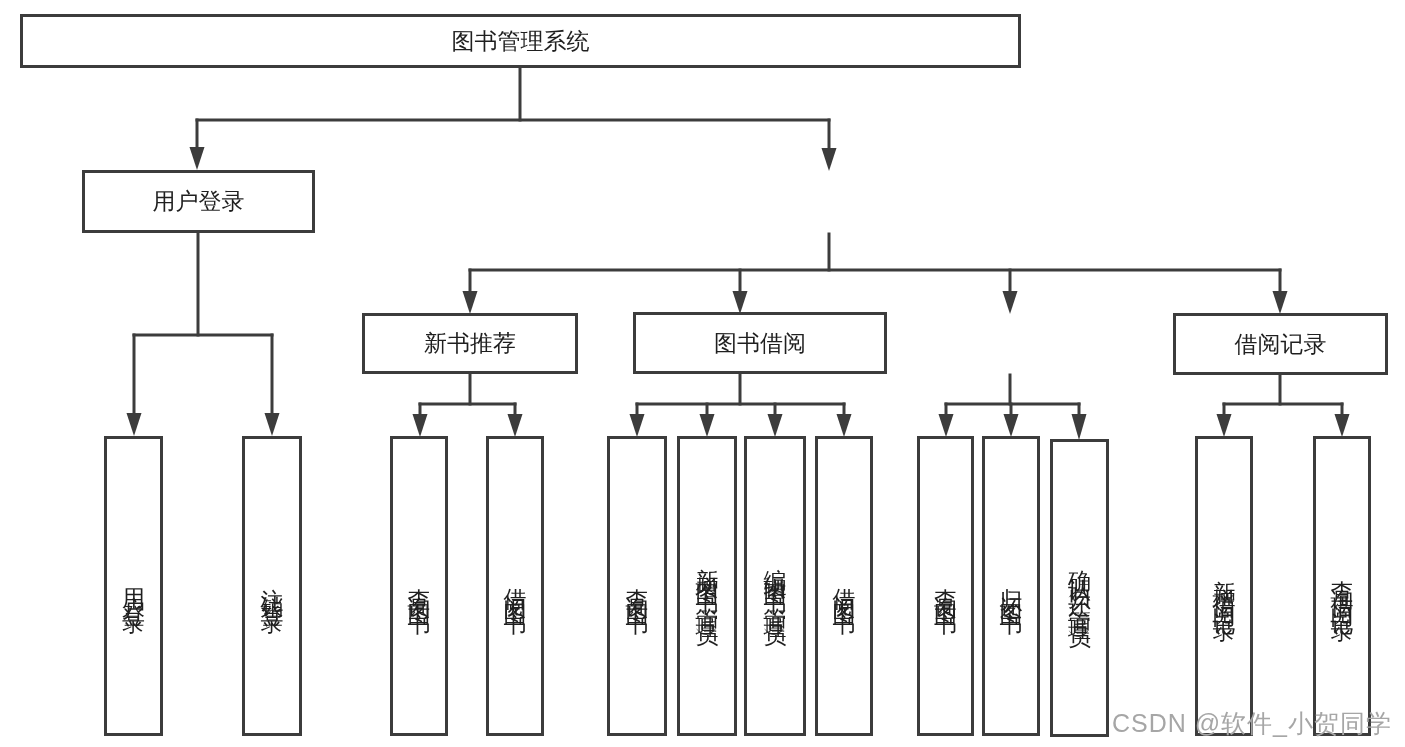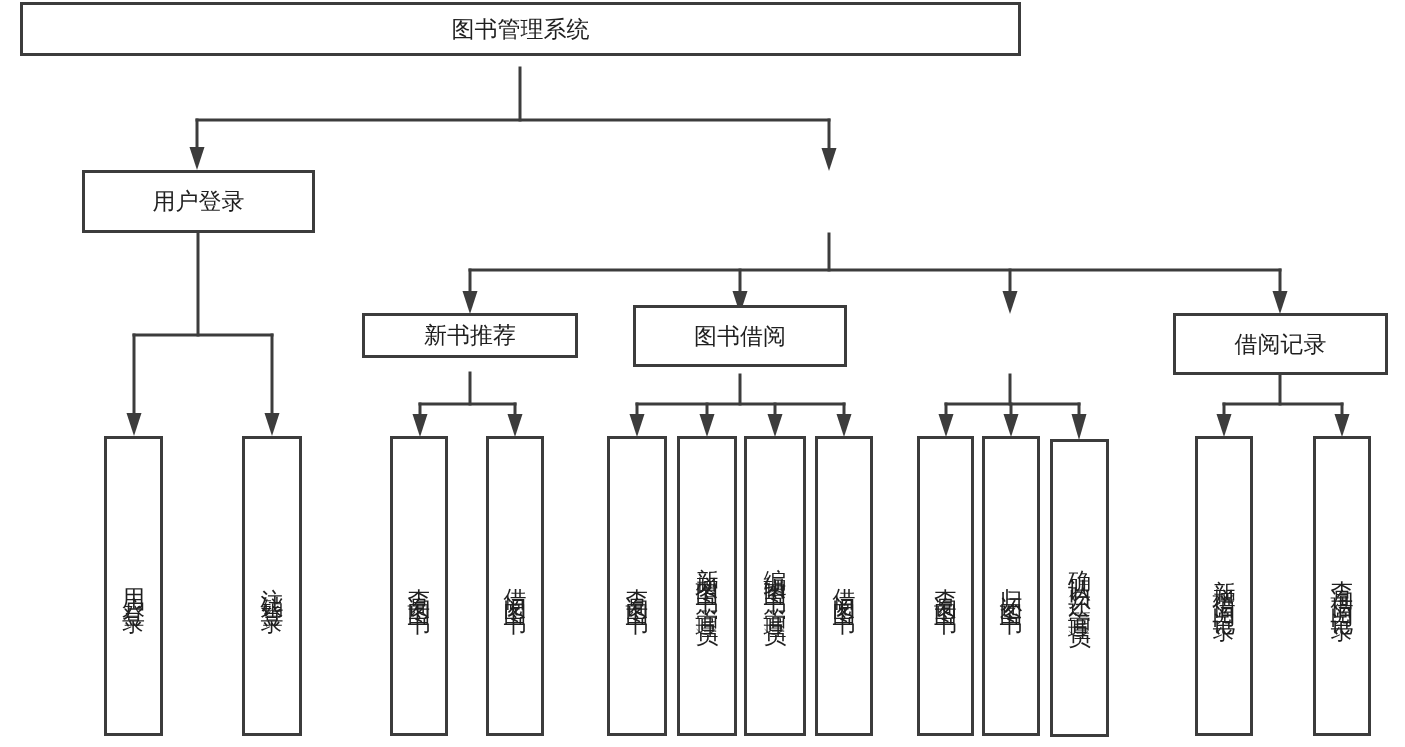--- a/index.html
+++ b/index.html
@@ -136,32 +136,32 @@
     <g>
       <line x1="1280" y1="375" x2="1280" y2="404"></line>
       <line x1="1224" y1="404" x2="1342" y2="404"></line>
       <line x1="1224" y1="404" x2="1224" y2="415"></line>
       <polygon points="1216.5,414 1231.5,414 1224,437"></polygon>
       <line x1="1342" y1="404" x2="1342" y2="415"></line>
       <polygon points="1334.5,414 1349.5,414 1342,437"></polygon>
     </g>
   </svg>
 
-  <div class="box h" style="left:20px;top:2px;width:1001px;height:54px">
+  <div class="box h" style="left:20px;top:14px;width:1001px;height:54px">
     <span class="lbl">图书管理系统</span>
   </div>
 
   <div class="box h" style="left:82px;top:170px;width:233px;height:63px">
     <span class="lbl">用户登录</span>
   </div>
 
-  <div class="box h" style="left:362px;top:313px;width:216px;height:45px">
+  <div class="box h" style="left:362px;top:313px;width:216px;height:61px">
     <span class="lbl">新书推荐</span>
   </div>
-  <div class="box h" style="left:633px;top:305px;width:214px;height:62px">
+  <div class="box h" style="left:633px;top:312px;width:254px;height:62px">
     <span class="lbl">图书借阅</span>
   </div>
   <div class="box h" style="left:1173px;top:313px;width:215px;height:62px">
     <span class="lbl">借阅记录</span>
   </div>
 
   <div class="box v" style="left:104px;top:436px;width:59px;height:300px">
     <span class="lbl">用户登录</span>
   </div>
   <div class="box v" style="left:242px;top:436px;width:60px;height:300px">
@@ -198,14 +198,15 @@
     <span class="lbl">确认归还（管理员）</span>
   </div>
 
   <div class="box v" style="left:1195px;top:436px;width:58px;height:300px">
     <span class="lbl">新增借阅记录</span>
   </div>
   <div class="box v" style="left:1313px;top:436px;width:58px;height:300px">
     <span class="lbl">查询借阅记录</span>
   </div>
 
+  <div class="watermark">CSDN @软件_小贺同学</div>
 
 </div>
 
 </body></html>

